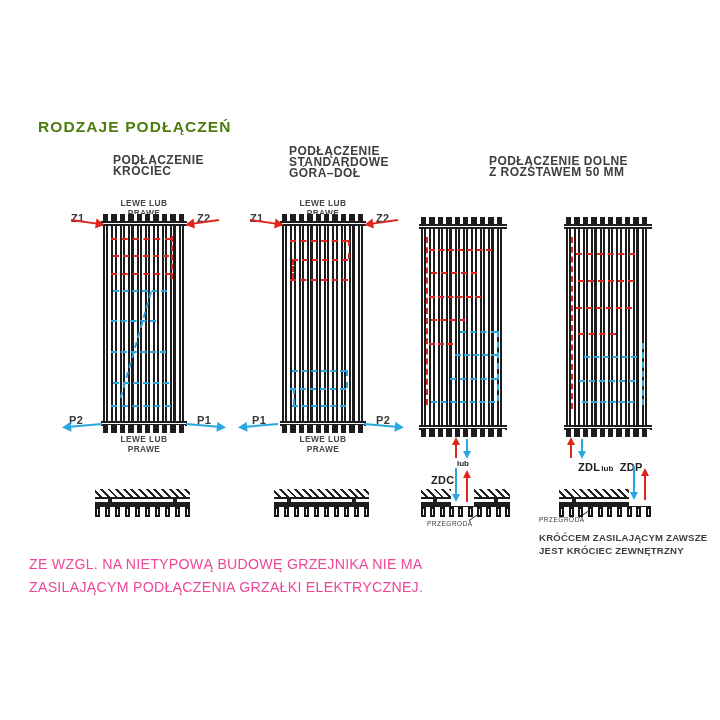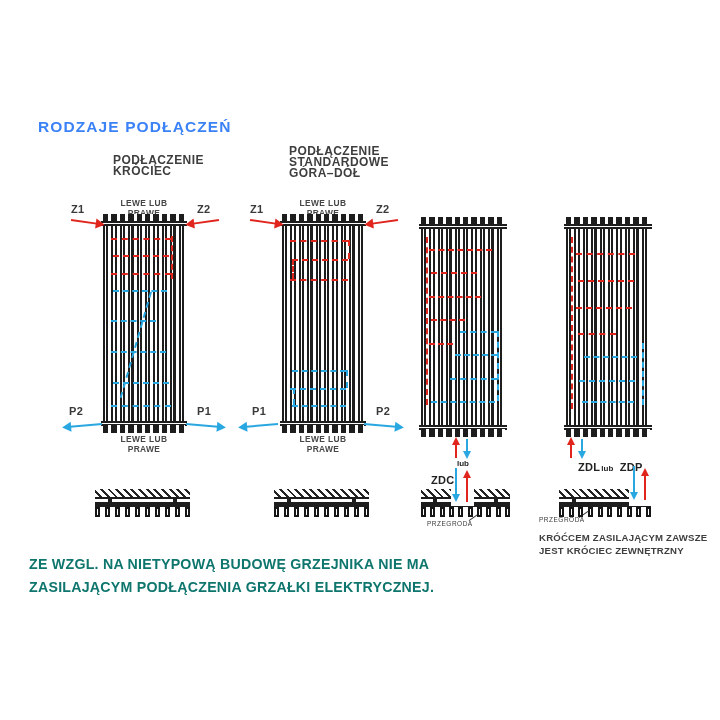--- a/index.html
+++ b/index.html
@@ -2,28 +2,28 @@
 <html style="--red: #e0251d; --blue: #29a7e0; --dark: #1d1d1d; --text: #3d3d3d;"><head>
 <meta charset="utf-8">
 <style>
   :root { --red:#e0251d; --blue:#29a7e0; --dark:#1d1d1d; --text:#3d3d3d; }
   * { margin:0; padding:0; box-sizing:border-box; }
   html,body { background:#fff; }
   .canvas { position:relative; width:720px; height:720px; background:#fff; overflow:hidden;
             font-family:"Liberation Sans", sans-serif; color:var(--text); }
   .abs { position:absolute; }
 
-  .title { font-size:15.5px; font-weight:bold; letter-spacing:1.1px; color:#3b82f6; }
+  .title { font-size:15.5px; font-weight:bold; letter-spacing:1.1px; color:#4d7c0f; }
   .sec-heading { font-size:12px; font-weight:bold; letter-spacing:0.45px; line-height:11.2px; color:#3e3e3e; }
   .lewe { font-size:8.4px; font-weight:bold; letter-spacing:0.4px; color:#464646; text-align:center; }
-  .port { font-size:11px; font-weight:bold; letter-spacing:0.3px; color:#3a3a3a; }
+  .port { font-size:11px; font-weight:bold; letter-spacing:0.3px; color:#3a3a3a;margin-top:9px; }
   .zdc { font-size:11px; font-weight:bold; color:#222; letter-spacing:0.3px; }
   .lub-small { font-size:8px; font-weight:bold; color:#222; }
   .note { font-size:9.6px; font-weight:bold; line-height:13px; letter-spacing:0.2px; color:#3e3e3e; }
-  .footnote { font-size:14.2px; font-weight:bold; line-height:22.5px; letter-spacing:0.25px; color:#0f766e; }
+  .footnote { font-size:14.2px; font-weight:normal; line-height:22.5px; letter-spacing:0.25px; color:#ec4899; }
   .przegroda { font-size:6.5px; letter-spacing:0.5px; color:#3a3a3a; white-space:nowrap; }
 
   
   .radiator { position:absolute; }
   .rad-caps { position:absolute; left:0; right:0; height:8px;
               background:repeating-linear-gradient(90deg,#1d1d1d 0 5.4px,#fff 5.4px 8.4px); }
   .rad-caps.top { top:0; } .rad-caps.bottom { bottom:0; }
   .rad-bar { position:absolute; left:-2px; right:-2px; height:5px;
              background:linear-gradient(#1d1d1d 0 2px,#fff 2px 3px,#1d1d1d 3px 5px); }
   .rad-bar.top { top:7px; } .rad-bar.bottom { bottom:7px; }
@@ -72,20 +72,24 @@
     <div>PODŁĄCZENIE</div>
     <div>KRÓCIEC</div>
   </div>
 
   <div class="abs sec-heading" style="left:289px; top:146px;">
     <div>PODŁĄCZENIE</div>
     <div>STANDARDOWE</div>
     <div>GÓRA–DÓŁ</div>
   </div>
 
+  <div class="abs sec-heading" style="left:489px; top:156px;">
+    <div>PODŁĄCZENIE DOLNE</div>
+    <div>Z ROZSTAWEM 50 MM</div>
+  </div>
 
   <div class="abs lewe" style="left:103px; top:198px; width:82px;">LEWE LUB PRAWE</div>
   <div class="abs port" style="left:71px; top:203px;">Z1</div>
   <div class="abs harr right red" style="left:71px; top:219px; width:26px; transform:rotate(8deg); transform-origin:left center;"></div>
   <div class="abs port" style="left:197px; top:203px;">Z2</div>
   <div class="abs harr left red" style="left:193px; top:219px; width:26px; transform:rotate(-8deg); transform-origin:right center;"></div>
 
   <div class="radiator" id="r1" style="left:103px; top:214px; width:82px; height:219px;">
     <div class="rad-caps top"></div>
     <div class="rad-tubes"></div>

